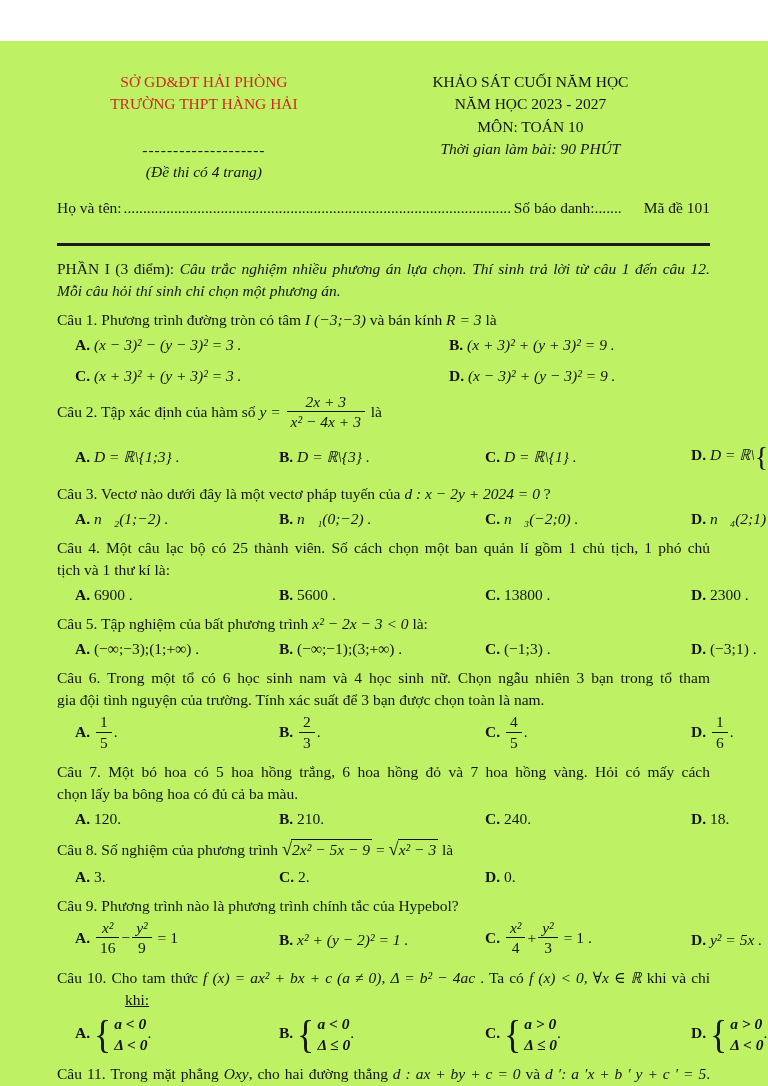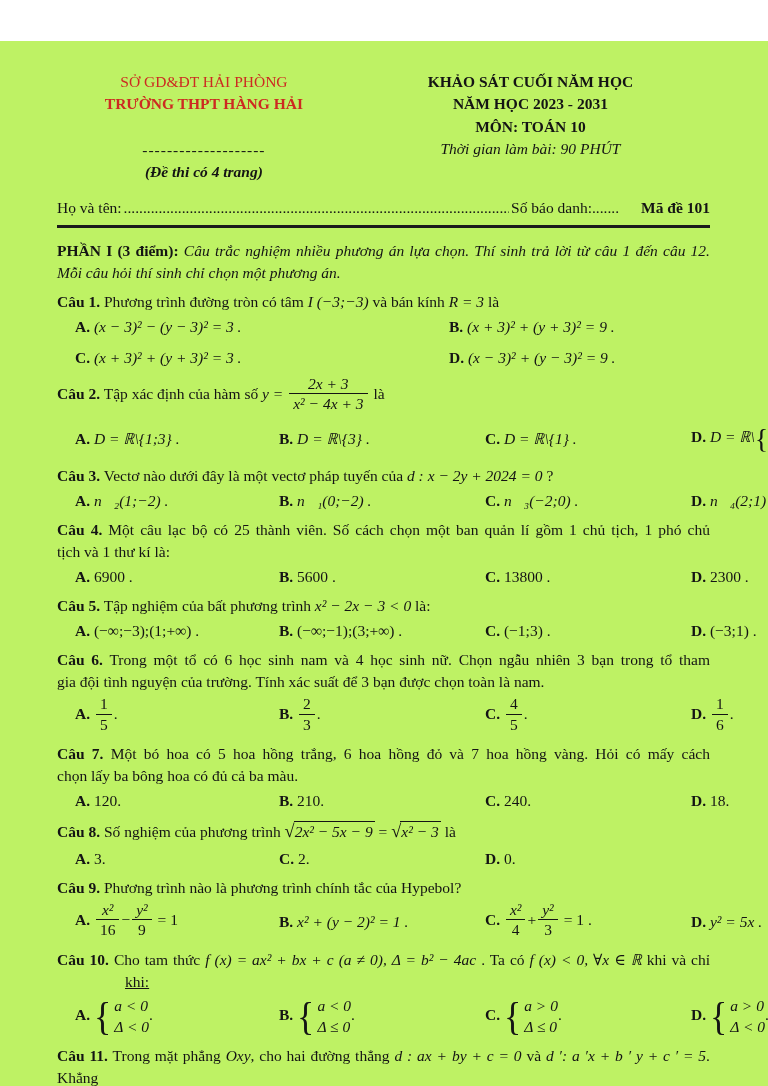--- a/index.html
+++ b/index.html
@@ -5,33 +5,33 @@
   html,body { margin:0; padding:0; background:#ffffff; }
   .page {
     width:768px; height:1086px; box-sizing:border-box;
     padding:30px 58px 16px 57px;
     font-family:"Liberation Serif","DejaVu Serif",serif;
     font-size:15.5px; line-height:1.42; color:#141414;
     display:flex; flex-direction:column; overflow:hidden;
     background:#bef264;
     margin-top:41px;
   }
-  .b { font-weight:bold; }
+  .b { font-weight:normal; }
   .i { font-style:italic; }
   .m { font-style:italic; white-space:nowrap; }
   .up { font-style:normal; white-space:nowrap; }
   .red { color:var(--accent-red,#cd2a21); }
   
   .header { display:flex; }
   .h-left { width:45%; text-align:center; }
   .h-right { width:55%; text-align:center; }
   .h-left .dashes { margin-top:24px; letter-spacing:1px; }
   .h-right div { line-height:1.45; }
   
-  .inforow { display:flex; align-items:flex-start; margin-top:14px; padding-bottom:6px; border-bottom:3px solid #1b1b1b; }
+  .inforow { display:flex; align-items:flex-start; margin-top:14px; padding-bottom:24px; border-bottom:3px solid #1b1b1b; }
   .dotsfill { flex:1; overflow:hidden; white-space:nowrap; margin:0 2px; }
   .examcode { margin-left:22px; }
   
   .part1 { margin-top:12px; text-align:justify; }
   .jlast { text-align:justify; text-align-last:justify; }
   
   .q { margin-top:7px; }
   .qstem { text-align:justify; }
   .cont { padding-left:68px;text-decoration:underline; }
   .opts { display:grid; padding-left:18px; margin-top:3px; align-items:center;gap:36px; }
@@ -43,41 +43,41 @@
   .frac { display:inline-flex; flex-direction:column; vertical-align:middle; text-align:center; line-height:1.12; margin:1px 2px; position:relative; top:-2px; }
   .frac .fn { padding:0 4px 1px 4px; border-bottom:1.3px solid #141414; }
   .frac .fd { padding:1px 4px 0 4px; }
   
   .sqrt { white-space:nowrap; }
   .sqrt .sg { font-style:normal; font-size:1.18em; margin-right:-1px; }
   .sqrt .rb { border-top:1.3px solid #141414; padding:1px 2px 0 1px; font-style:italic; }
   
   .sys { display:inline-flex; align-items:center; vertical-align:middle; }
   .sys .br { font-size:36px; line-height:0.95; font-weight:400; margin-right:3px; transform:scaleY(1.12); font-style:normal; }
-  .sys .rows { display:flex; flex-direction:column; line-height:1.35; text-align:left; }
+  .sys .rows { display:flex; flex-direction:column; line-height:1.35; text-align:left;font-weight:bold; }
   
   .bigb { font-size:28px; line-height:0; vertical-align:middle; font-style:normal; }
   
   .footer { margin-top:auto; border-top:2px solid #222; display:flex; justify-content:space-between; padding-top:5px; font-size:15px; }
 </style>
 </head>
 <body>
 
 <div class="page">
 
   <div class="header">
     <div class="h-left">
       <div class="red">SỞ GD&amp;ĐT HẢI PHÒNG</div>
       <div class="red b">TRƯỜNG THPT HÀNG HẢI</div>
       <div class="dashes">--------------------</div>
       <div class="b i">(Đề thi có 4 trang)</div>
     </div>
     <div class="h-right">
       <div class="b">KHẢO SÁT CUỐI NĂM HỌC</div>
-      <div class="b">NĂM HỌC 2023 - 2031</div>
+      <div class="b">NĂM HỌC 2023 - 2027</div>
       <div class="b">MÔN: TOÁN 10</div>
       <div class="i">Thời gian làm bài: 90 PHÚT</div>
     </div>
   </div>
 
   <div class="inforow">
     <span>Họ và tên:</span>
     <span class="dotsfill">............................................................................................................................</span>
     <span>Số báo danh:</span>
     <span>.......</span>

